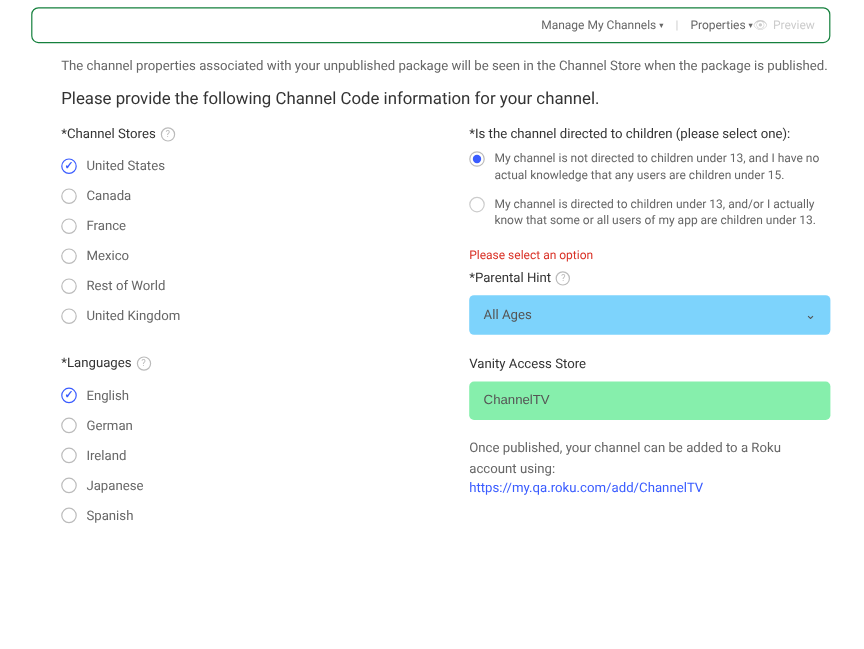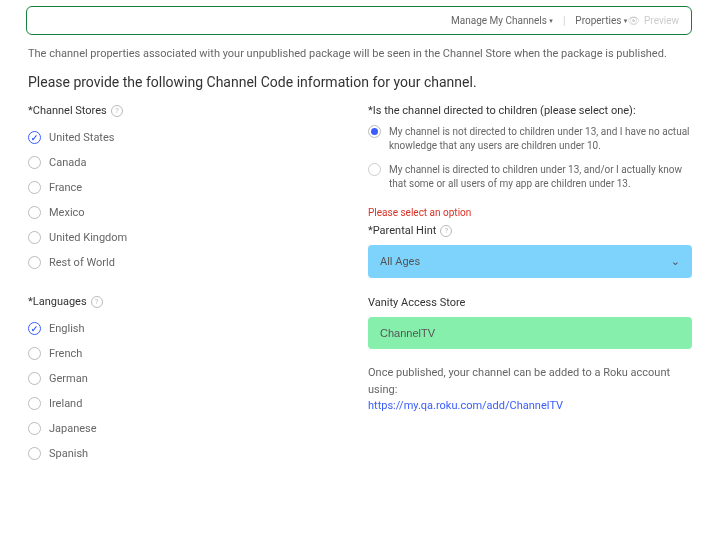--- a/index.html
+++ b/index.html
@@ -20,21 +20,21 @@
   align-items: center;
   justify-content: flex-end;
   color: #666;
   font-size: 10px;
 }
 .breadcrumb-left { display: flex; align-items: center; gap: 6px; }
 .breadcrumb-link { color: #666; cursor: pointer; }
 .divider { color: #ccc; margin: 0 4px; }
 .preview-link { color: #ccc; display: flex; align-items: center; gap: 4px; }
 .down-caret { font-size: 7px; vertical-align: middle; }
-.content { padding: 0 28px 20px 28px; }
+.content { padding: 0 28px 20px 28px; margin-left: 23px; }
 .intro {
   color: #666;
   font-size: 11px;
   margin-bottom: 14px;
 }
 .heading {
   font-size: 14px;
   color: #333;
   font-weight: 400;
   margin-bottom: 14px;
@@ -205,40 +205,36 @@
           <div class="option-row">
             <span class="checkbox-btn"></span>
             <span class="option-label">France</span>
           </div>
           <div class="option-row">
             <span class="checkbox-btn"></span>
             <span class="option-label">Mexico</span>
           </div>
           <div class="option-row">
             <span class="checkbox-btn"></span>
+            <span class="option-label">Rest of World</span>
+          </div>
+          <div class="option-row">
+            <span class="checkbox-btn"></span>
             <span class="option-label">United Kingdom</span>
-          </div>
-          <div class="option-row">
-            <span class="checkbox-btn"></span>
-            <span class="option-label">Rest of World</span>
           </div>
         </div>
 
       <div class="field-label">
         <span>*Languages</span>
         <span class="help-icon">?</span>
       </div>
       <div class="option-list" id="languages-list">
           <div class="option-row">
             <span class="checkbox-btn checked"></span>
             <span class="option-label">English</span>
-          </div>
-          <div class="option-row">
-            <span class="checkbox-btn"></span>
-            <span class="option-label">French</span>
           </div>
           <div class="option-row">
             <span class="checkbox-btn"></span>
             <span class="option-label">German</span>
           </div>
           <div class="option-row">
             <span class="checkbox-btn"></span>
             <span class="option-label">Ireland</span>
           </div>
           <div class="option-row">
@@ -252,21 +248,21 @@
         </div>
     </div>
 
     <div class="col-right">
       <div class="field-label">
         <span>*Is the channel directed to children (please select one):</span>
       </div>
       <div id="children-options">
           <div class="children-option">
             <span class="radio-btn selected"></span>
-            <span class="desc">My channel is not directed to children under 13, and I have no actual knowledge that any users are children under 10.</span>
+            <span class="desc">My channel is not directed to children under 13, and I have no actual knowledge that any users are children under 15.</span>
           </div>
           <div class="children-option">
             <span class="radio-btn unfilled"></span>
             <span class="desc">My channel is directed to children under 13, and/or I actually know that some or all users of my app are children under 13.</span>
           </div>
         </div>
       <div class="sec-spacer"></div>
       <div class="error-text">Please select an option</div>
       <div class="field-label">
         <span>*Parental Hint</span>

